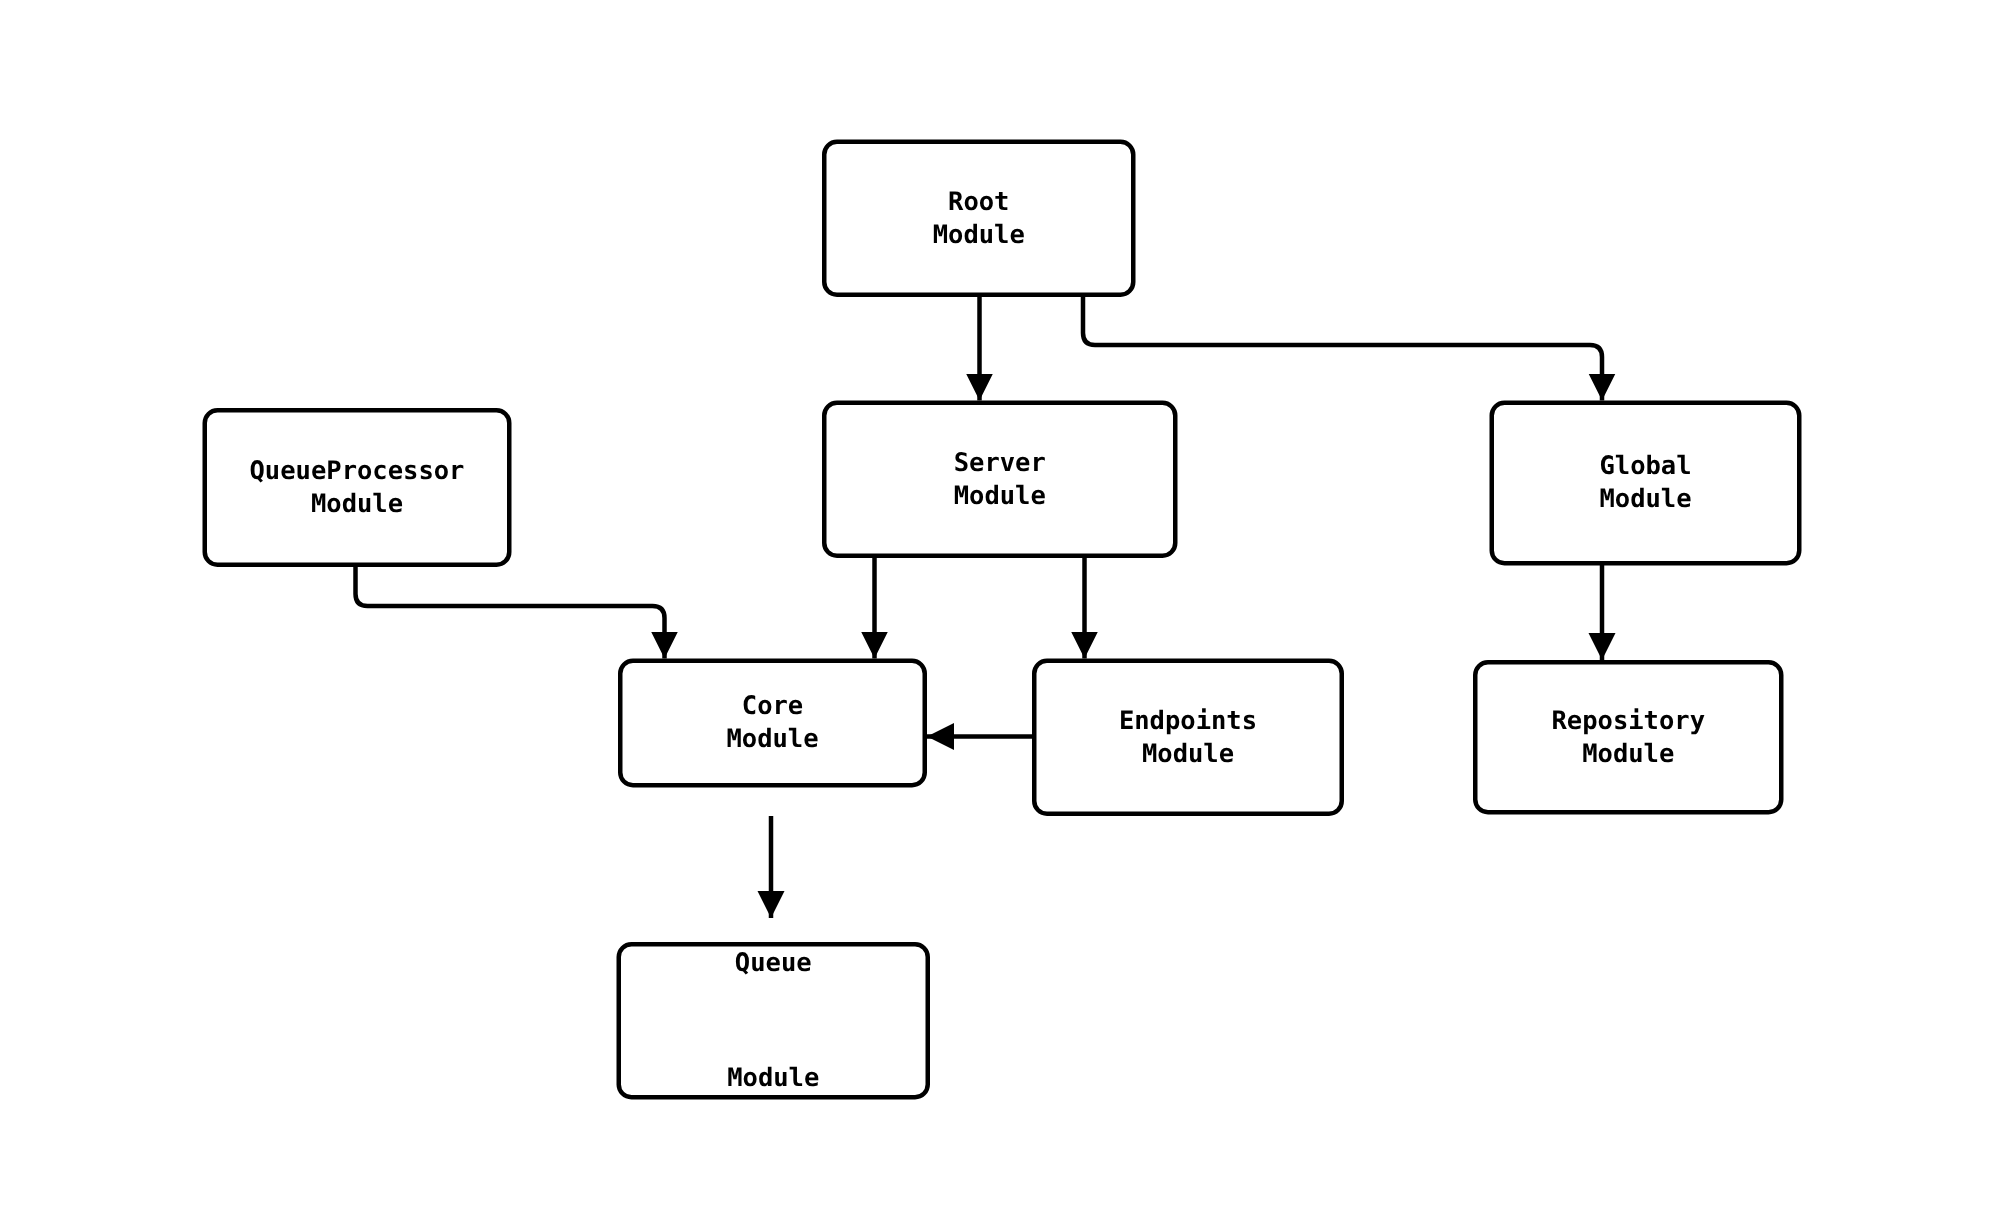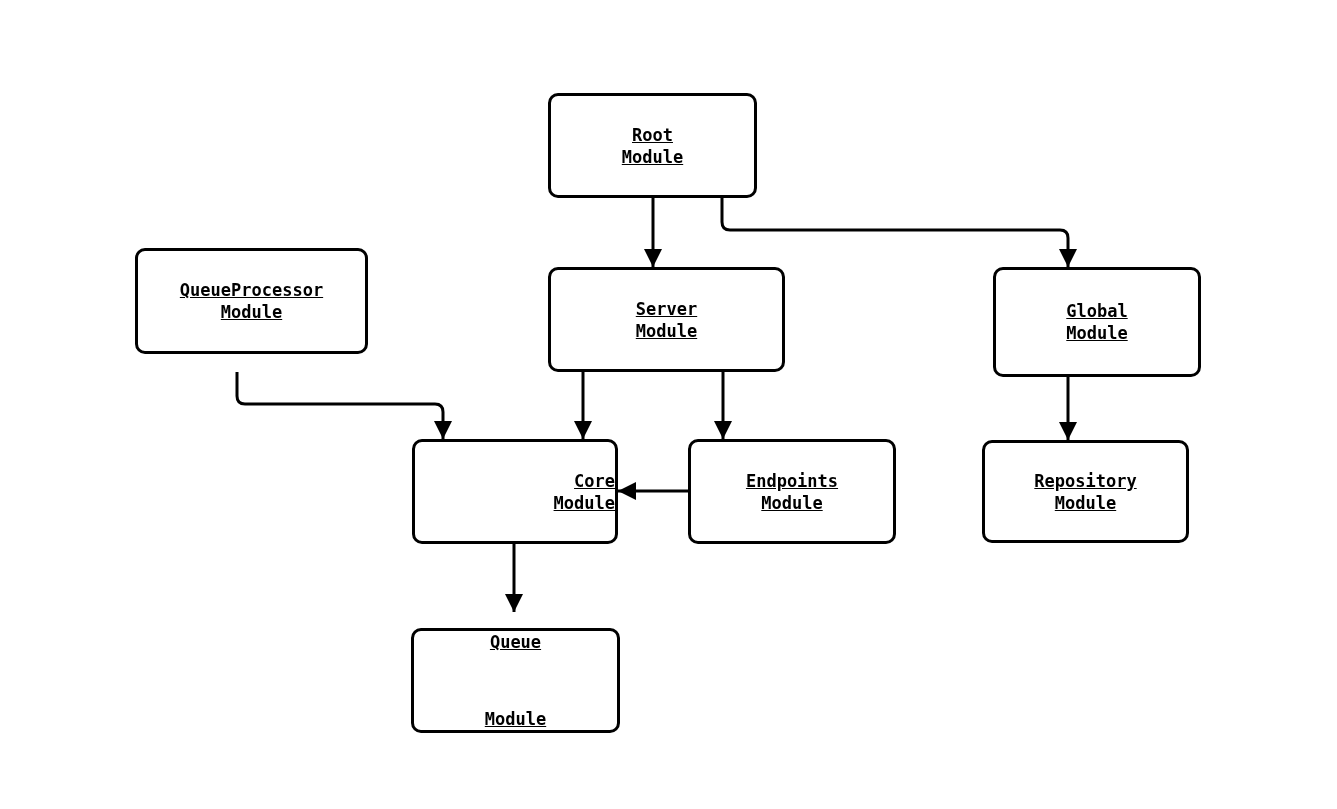--- a/index.html
+++ b/index.html
@@ -39,21 +39,20 @@
     justify-content: center;
     text-align: center;
   }
   .node-line {
     font-family: "DejaVu Sans Mono", monospace;
     font-weight: bold;
     font-size: 17px;
     line-height: 22px;
     color: #000000;
     white-space: nowrap;
-    text-decoration: underline;
   }
 </style>
 </head>
 <body>
 
 <div class="canvas">
   <svg id="edge-layer" class="edge-layer" viewBox="0 0 1337 809" xmlns="http://www.w3.org/2000/svg">
     <defs>
       <marker id="arrowhead" viewBox="0 0 10 10" refX="10" refY="5" markerUnits="userSpaceOnUse" markerWidth="18" markerHeight="24" orient="auto">
         <path d="M0,0 L10,5 L0,10 z" fill="#000000"></path>
@@ -68,33 +67,33 @@
         <path d="M688,491 L618,491" class="edge" marker-end="url(#arrowhead)"></path>
         <path d="M514,544 L514,612" class="edge" marker-end="url(#arrowhead)"></path>
         <path d="M1068,372 L1068,440" class="edge" marker-end="url(#arrowhead)"></path>
       </g>
   </svg>
   <div id="node-layer">
       <div class="node" style="left: 548px; top: 93px; width: 209px; height: 105px;">
         <div class="node-line">Root</div>
         <div class="node-line">Module</div>
       </div>
-      <div class="node" style="left: 135px; top: 248px; width: 233px; height: 106px;">
+      <div class="node" style="left: 135px; top: 272px; width: 206px; height: 106px;">
         <div class="node-line">QueueProcessor</div>
         <div class="node-line">Module</div>
       </div>
       <div class="node" style="left: 548px; top: 267px; width: 237px; height: 105px;">
         <div class="node-line">Server</div>
         <div class="node-line">Module</div>
       </div>
       <div class="node" style="left: 965px; top: 267px; width: 208px; height: 110px; margin-left: 28px;">
         <div class="node-line">Global</div>
         <div class="node-line">Module</div>
       </div>
-      <div class="node" style="left: 412px; top: 439px; width: 206px; height: 105px; align-items: flex-end;">
+      <div class="node" style="left: 412px; top: 439px; width: 206px; height: 86px;">
         <div class="node-line">Core</div>
         <div class="node-line">Module</div>
       </div>
       <div class="node" style="left: 688px; top: 439px; width: 208px; height: 105px;">
         <div class="node-line">Endpoints</div>
         <div class="node-line">Module</div>
       </div>
       <div class="node" style="left: 965px; top: 440px; width: 207px; height: 103px; margin-left: 17px;">
         <div class="node-line">Repository</div>
         <div class="node-line">Module</div>

